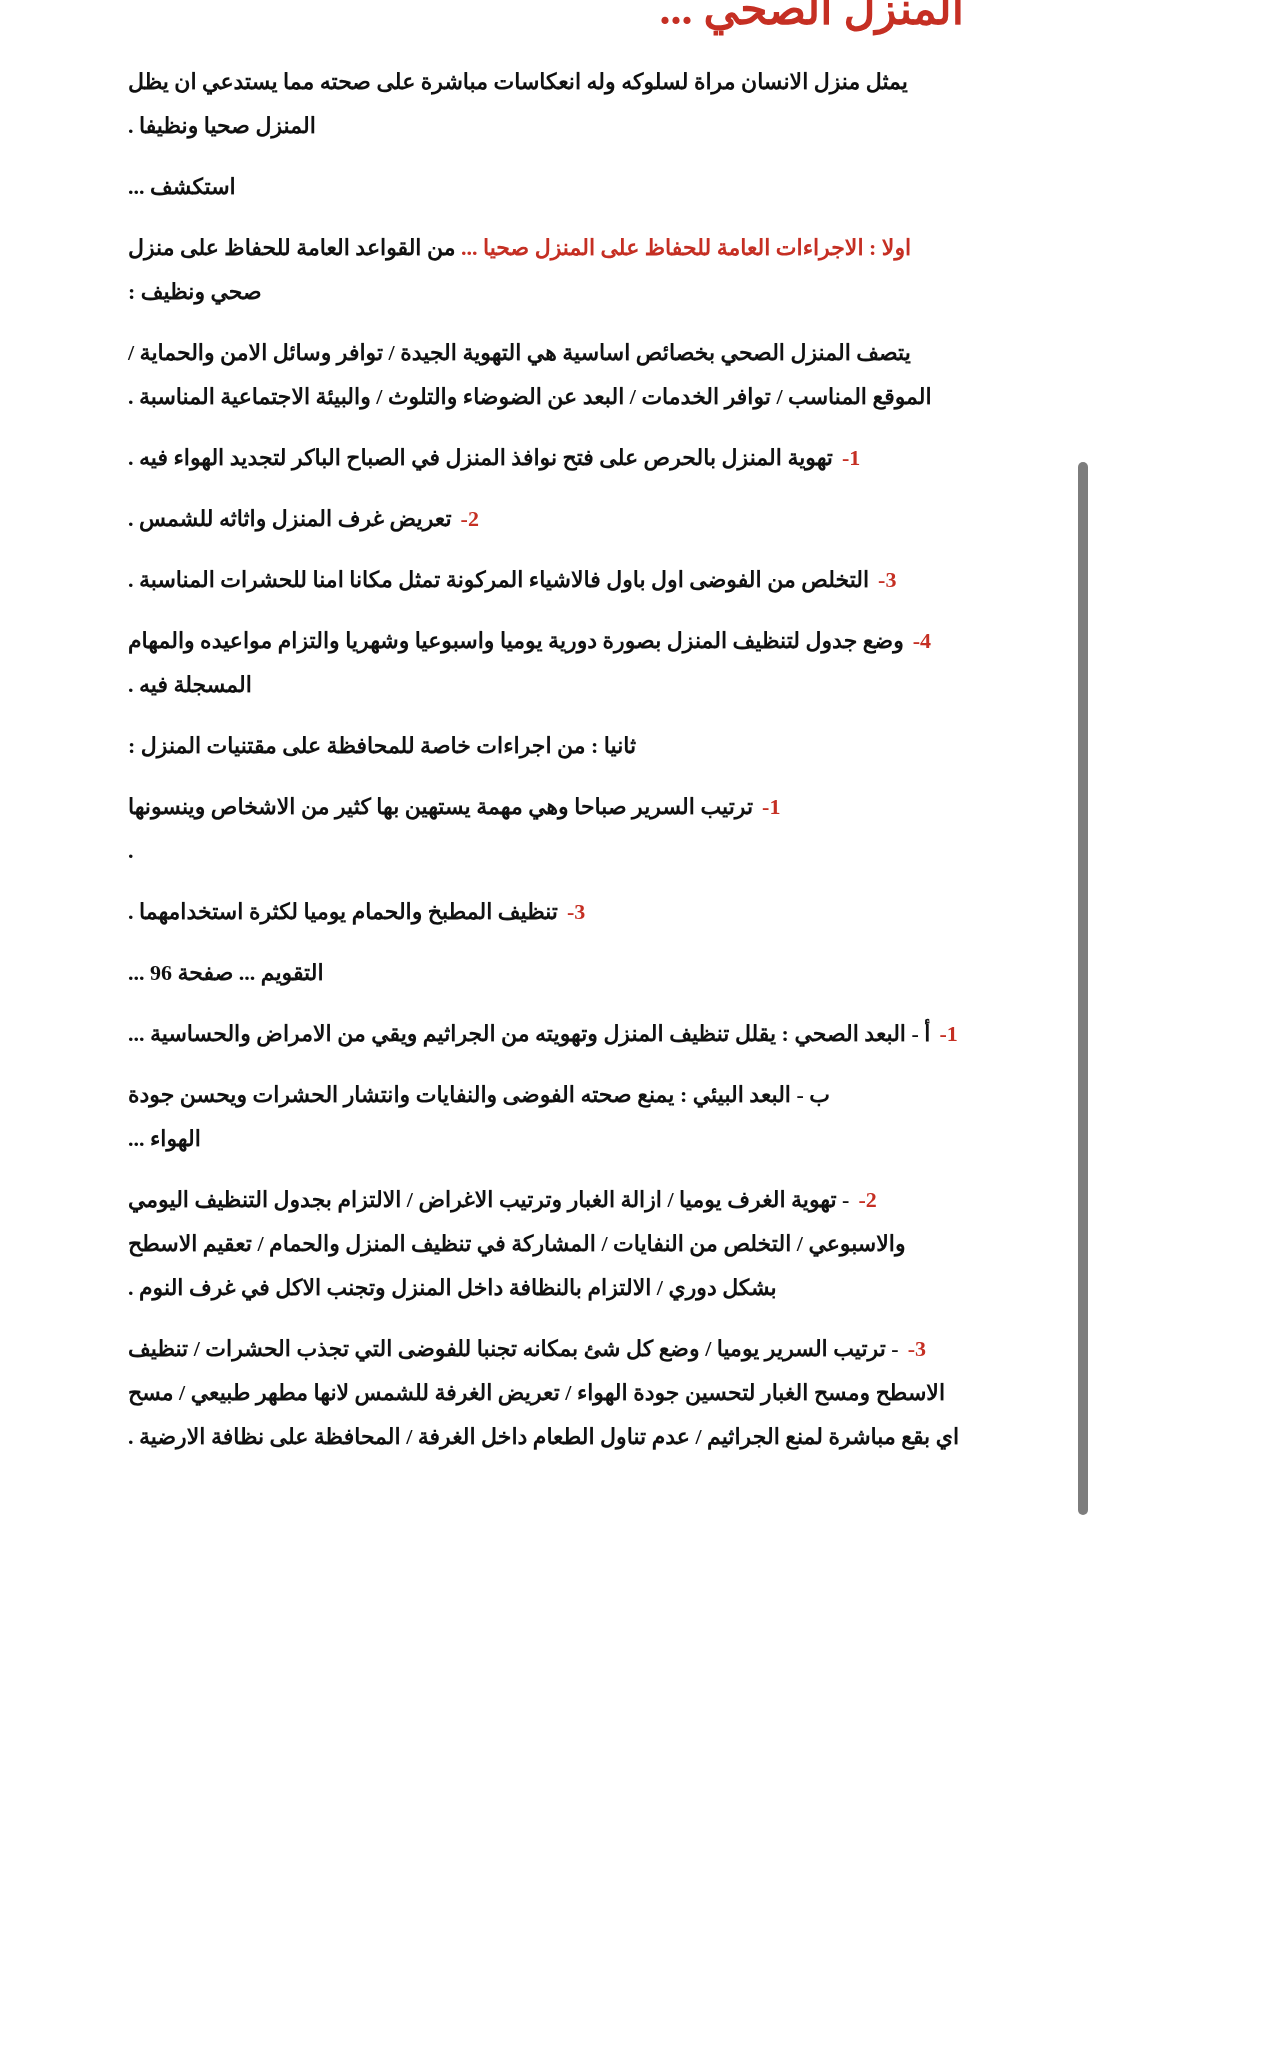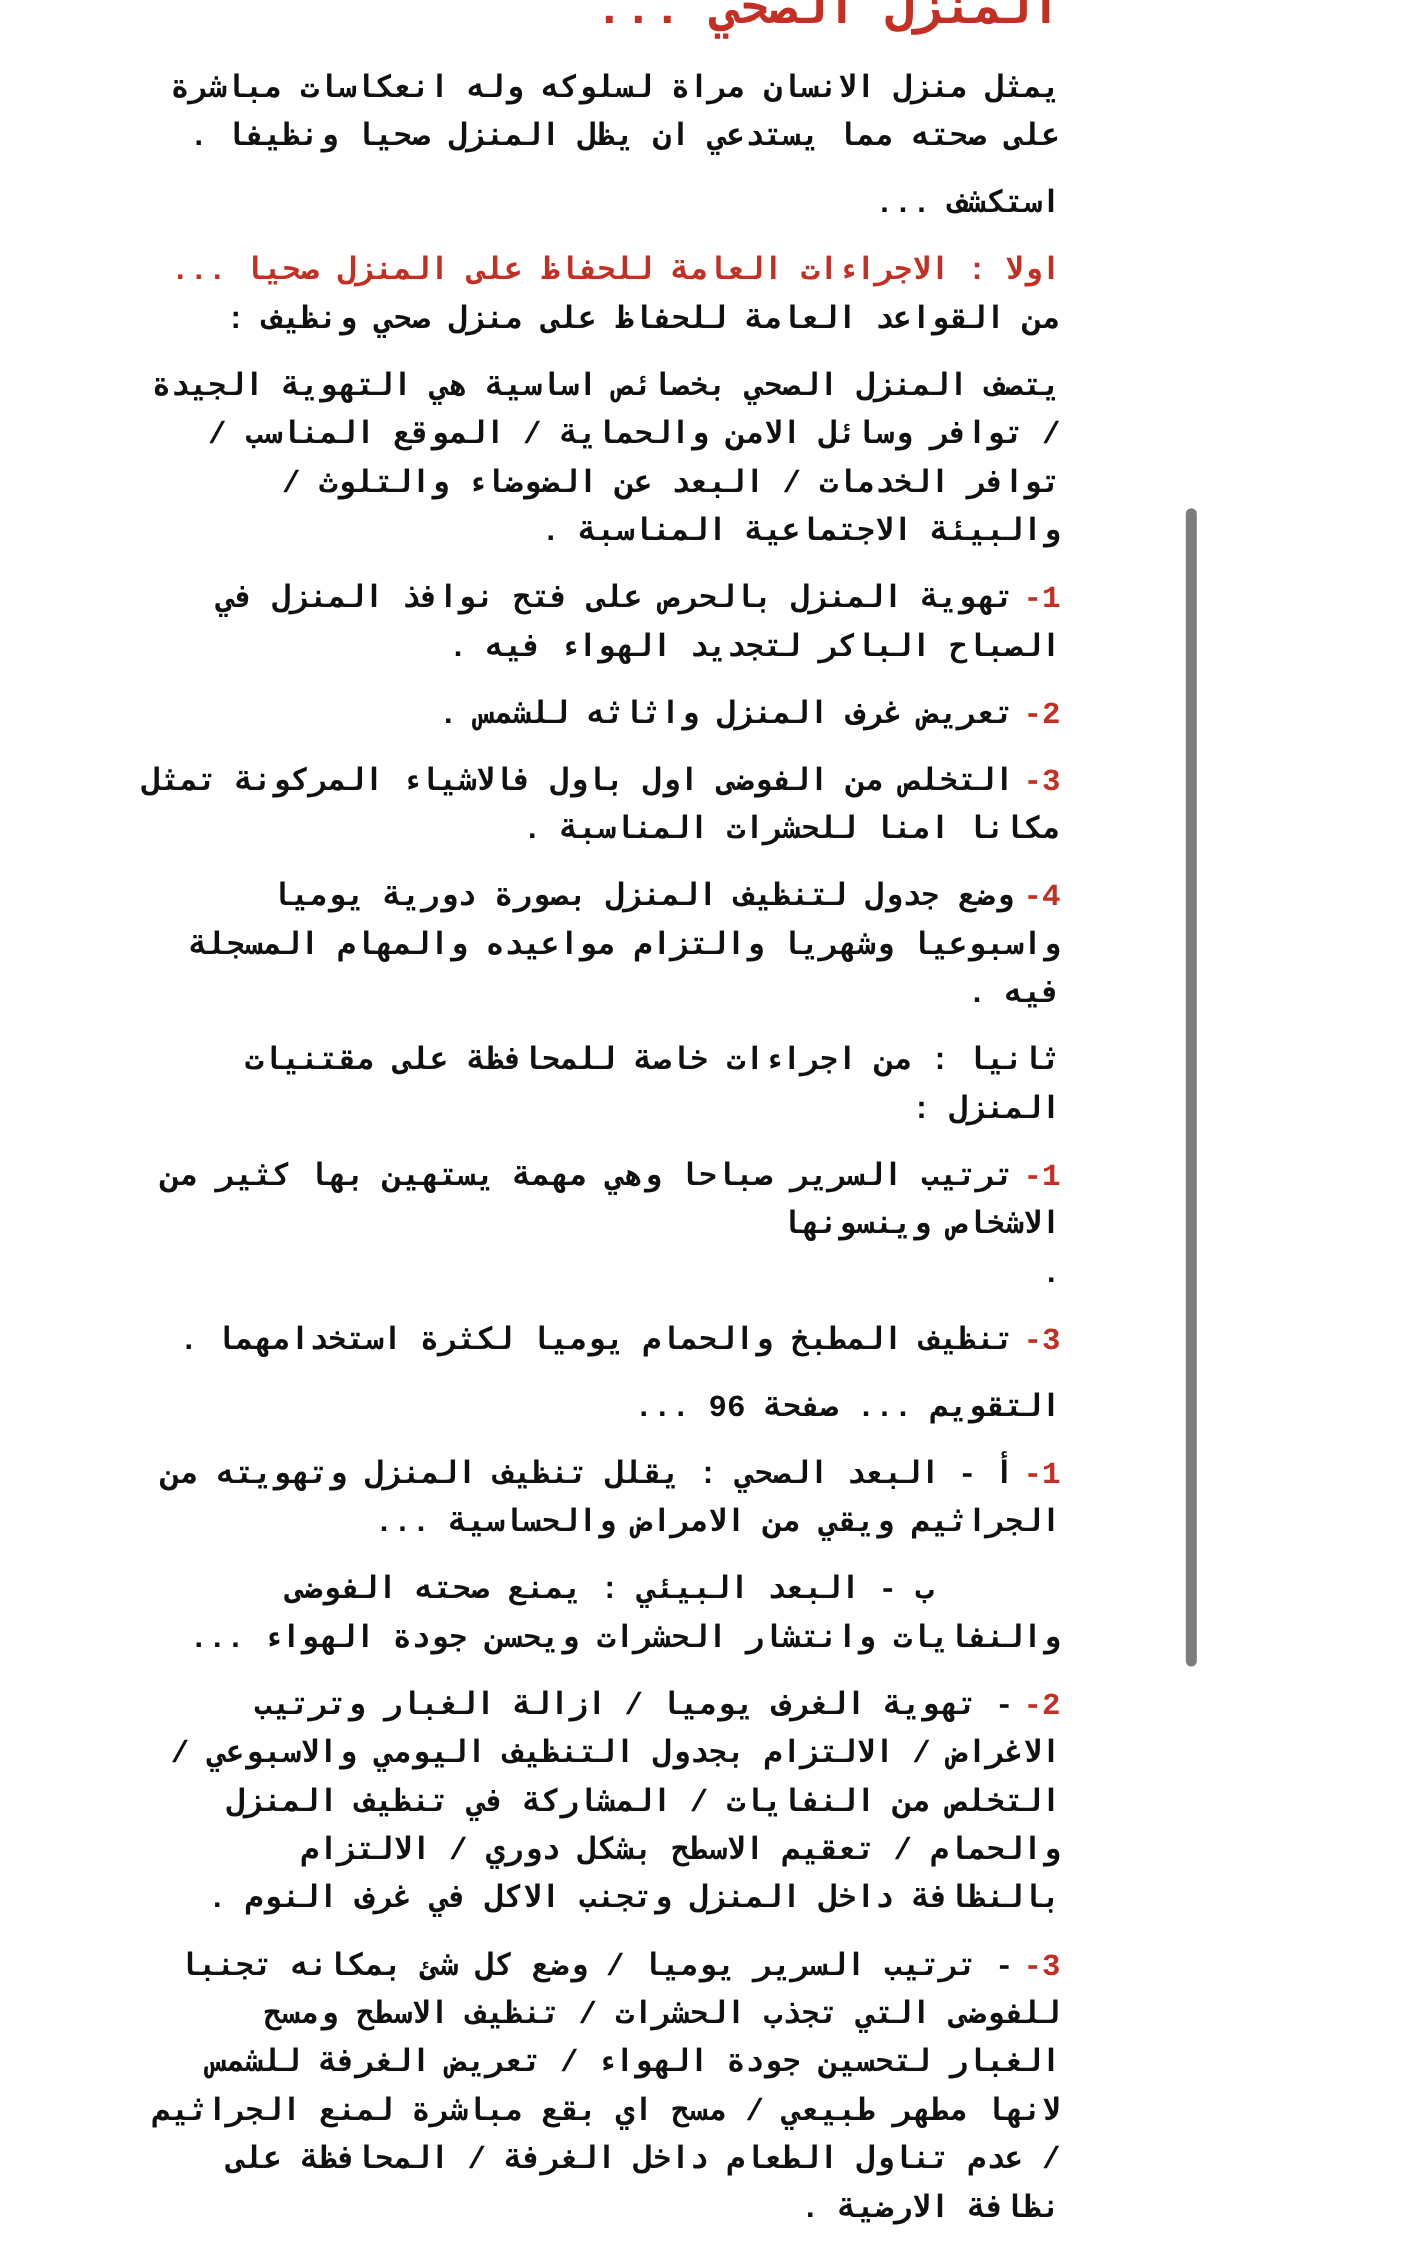--- a/index.html
+++ b/index.html
@@ -9,32 +9,32 @@
     --sb:#7d7d7d;
   }
   html,body{margin:0;padding:0;background:var(--bg);}
   .page{
     position:relative;
     width:1098px;
     height:2046px;
     background:var(--bg);
     overflow:hidden;
     direction:rtl;
-    font-family:Liberation Mono, monospace;
+    font-family:Liberation Serif, serif;
   }
   .content{
     padding:0 134px 0 128px;
   }
   .content p{
     margin:0 0 17px 0;
-    font-size:28px;
+    font-size:22px;
     font-weight:700;
     line-height:44px;
     color:var(--text);
-    text-align:right;
+    text-align:left;
   }
   .t{white-space:pre-wrap;}
   .red{color:var(--red);}
   h1.title{
     margin:-15px 0 24px 0;
     font-size:44px;
     line-height:1.15;
     font-weight:700;
     color:var(--red);
     text-align:right;

